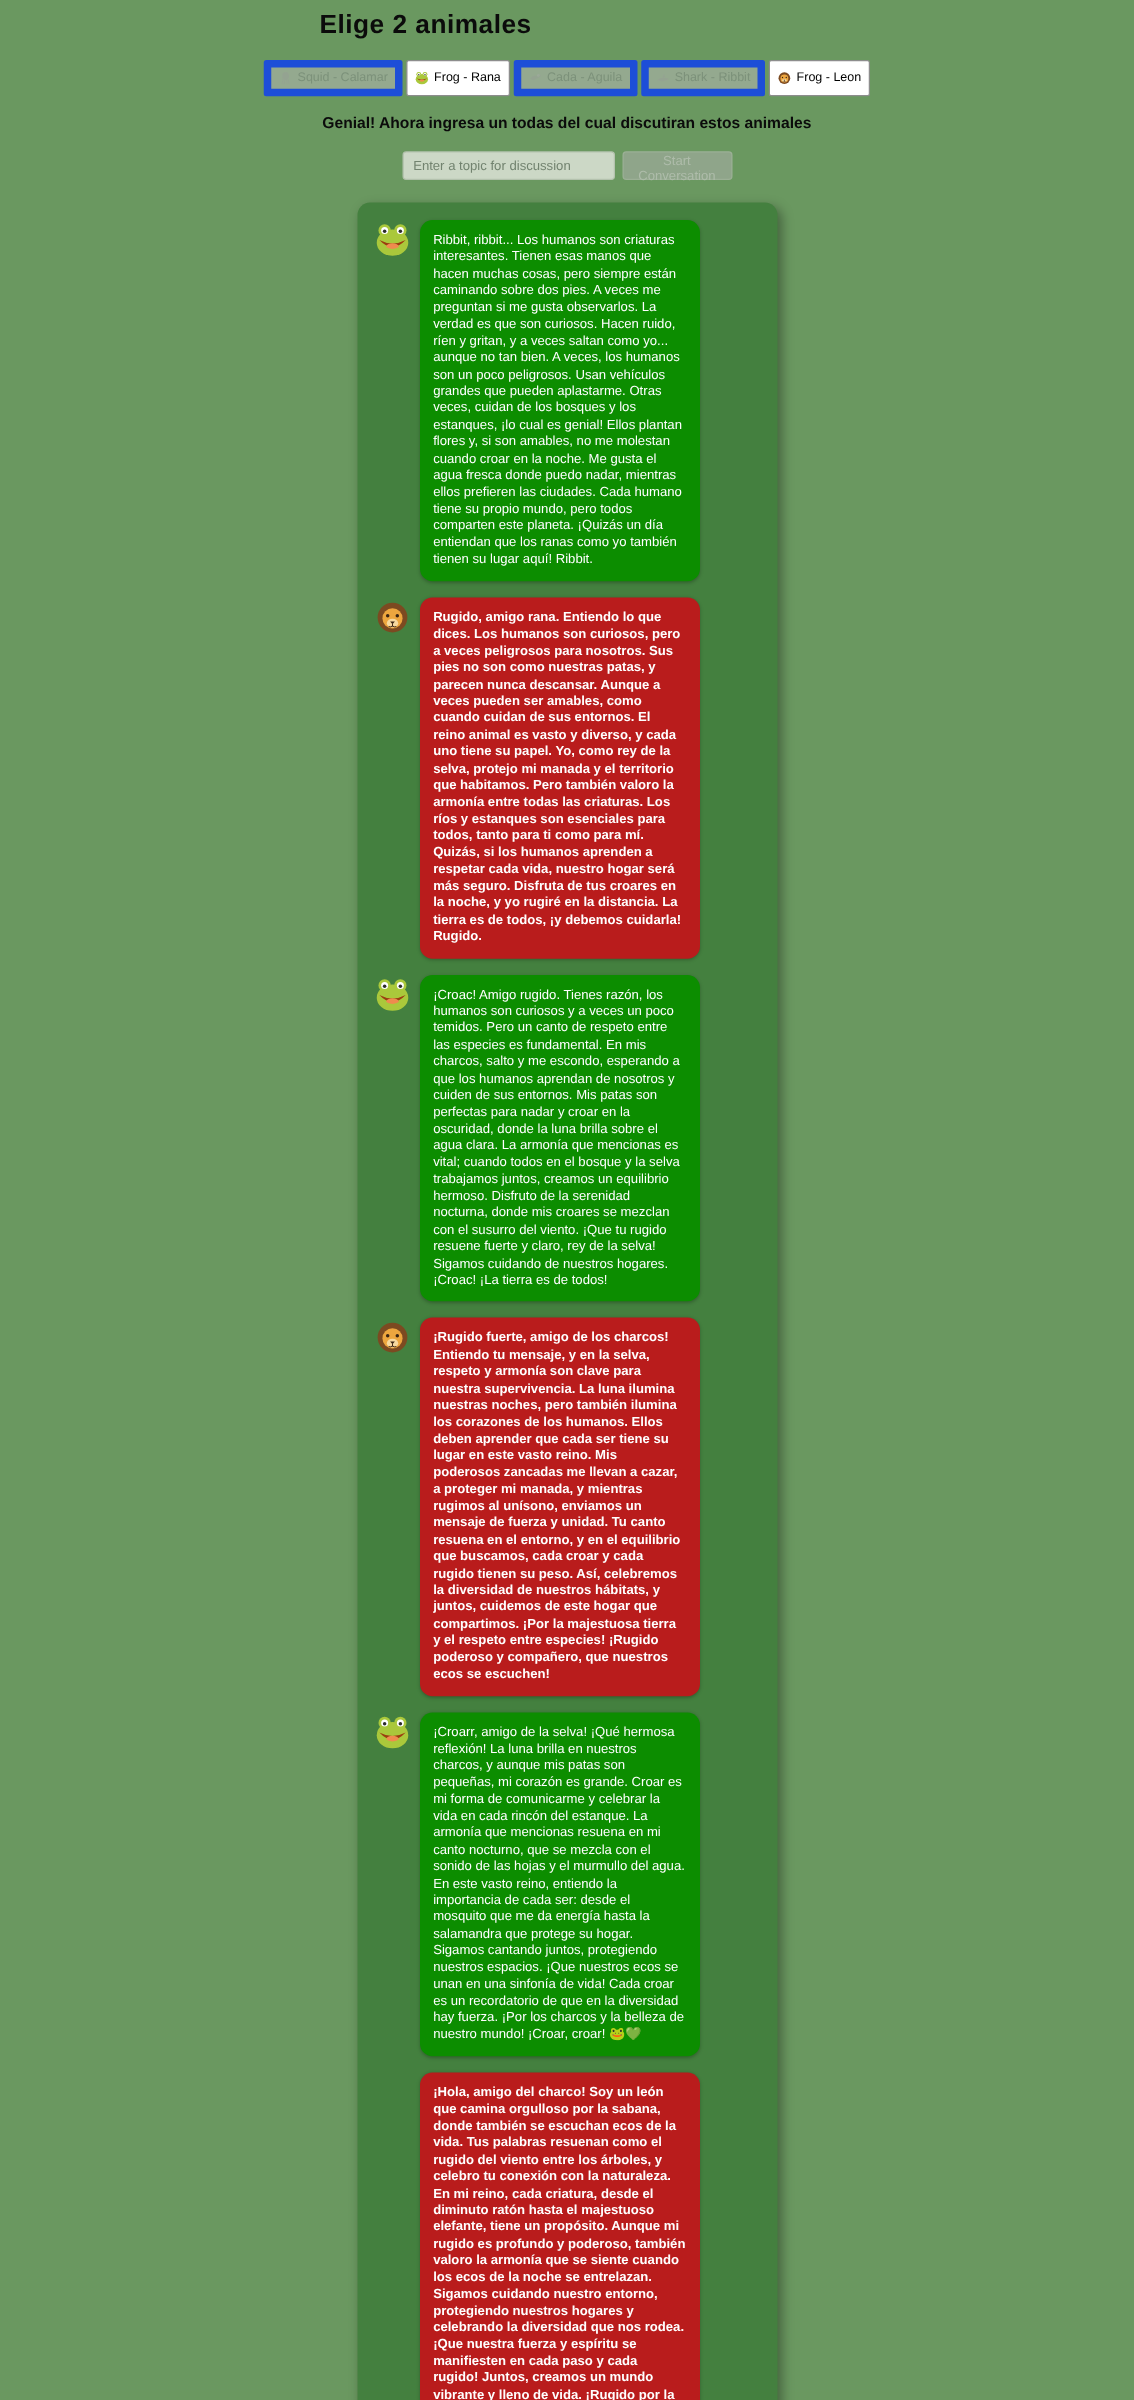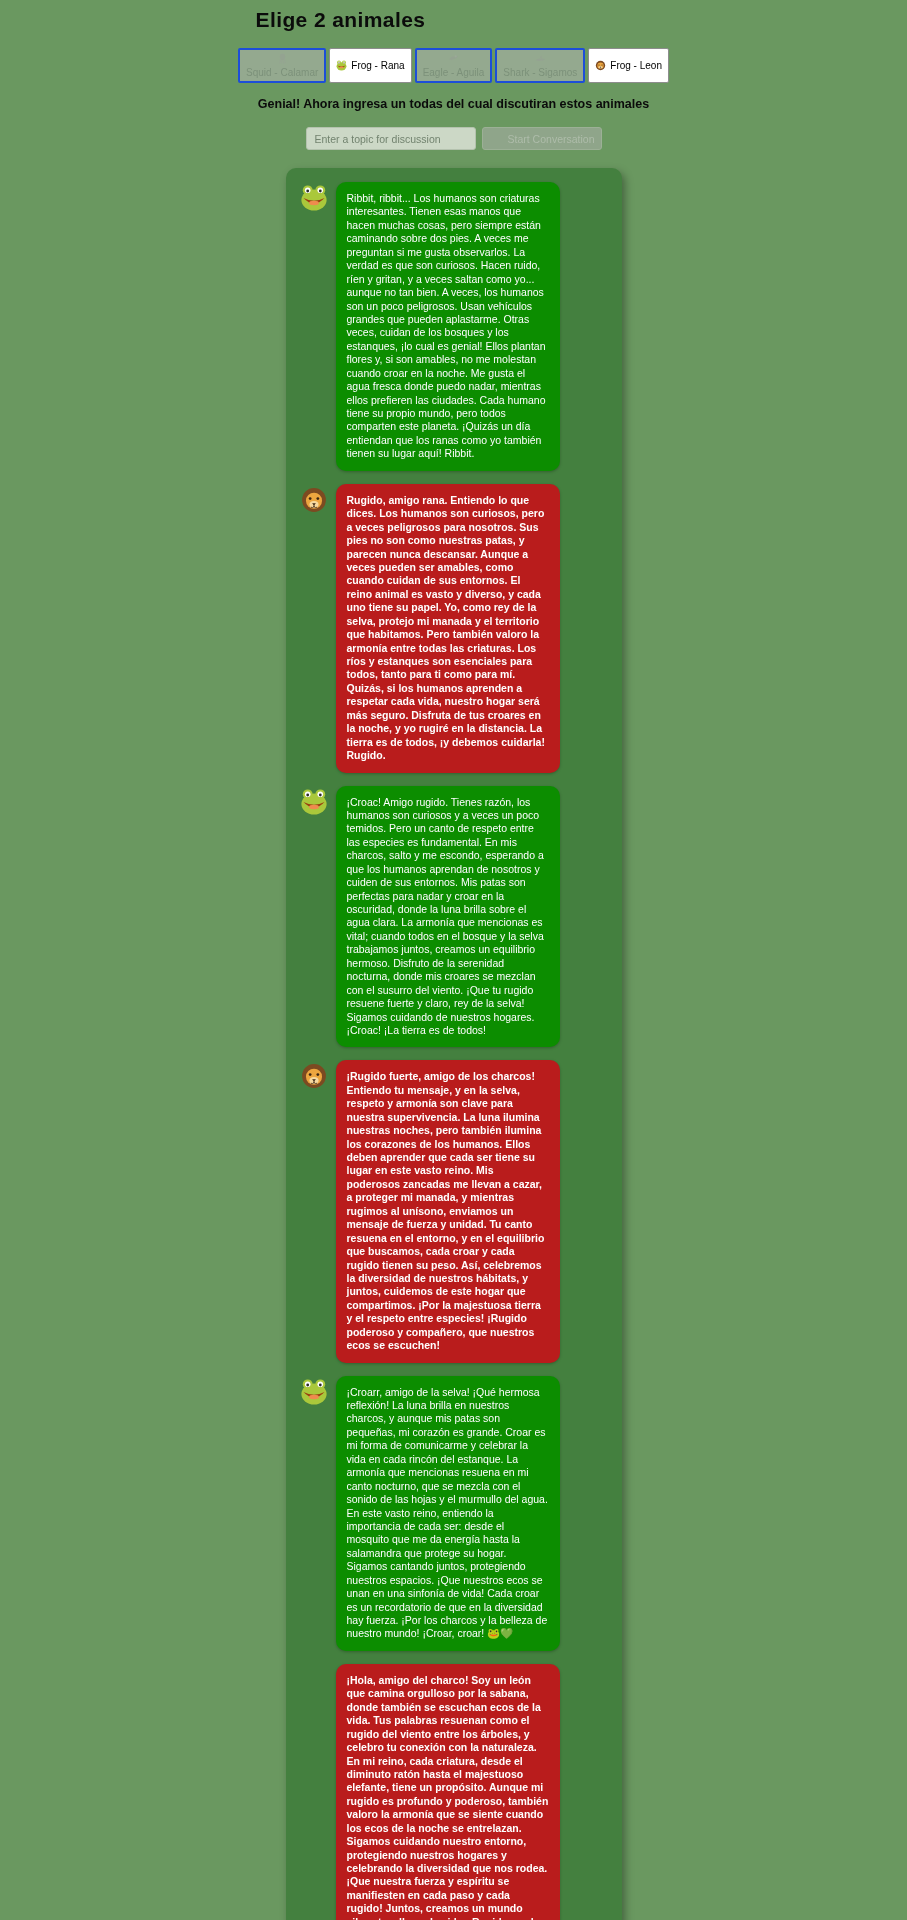--- a/index.html
+++ b/index.html
@@ -40,23 +40,22 @@
     cursor: pointer;
   }
   .animal-btn.selected {
     background: #ffffff;
     border: 1px solid #8d8d8d;
     color: #000;
     text-align: center;
   }
   .animal-btn.disabled {
     background: #94a98f;
-    border: 2px solid #1d4ed8;
+    border: 6px solid #1d4ed8;
     color: #7c917a;
-    flex-direction: column;
   }
   .btn-icon { display: inline-flex; width: 11px; height: 11px; }
   .btn-icon svg { width: 11px; height: 11px; }
   .animal-btn.disabled .btn-icon { opacity: 0.45; filter: grayscale(0.6); }
 
   .subtitle {
     font-size: 12.5px;
     font-weight: bold;
     color: #0b0b0b;
     text-align: center;
@@ -75,30 +74,29 @@
     background: #ccd8c6;
     border: 1px solid #b4c2ae;
     border-radius: 3px;
     padding: 0 8px;
     font-family: inherit;
     font-size: 10.5px;
     color: #3c4a3a;
   }
   .topic-input::placeholder { color: #72836f; }
   .start-btn {
-    width: 120px;
+    width: 88px;
     height: 23px;
     background: #8fa58a;
     border: 1px solid #9cb096;
     border-radius: 3px;
     color: #aebcaa;
     font-family: inherit;
     font-size: 10.5px;
     cursor: default;
-    text-align: right;
   }
 
   .chat-panel {
     width: 336px;
     margin: 16px auto;
     background: #44803f;
     border-radius: 10px;
     padding: 14px 12px 14px 14px;
     box-shadow: 3px 4px 9px rgba(0,0,0,0.35);
   }
@@ -191,29 +189,29 @@
           </svg>
         </span>
       <span>Frog - Rana</span>
     </button>
     <button class="animal-btn disabled">
       <span class="btn-icon">
           <svg>
             <use href="#sym-gray-eagle"></use>
           </svg>
         </span>
-      <span>Eagle - Aguila</span>
+      <span>Cada - Aguila</span>
     </button>
     <button class="animal-btn disabled">
       <span class="btn-icon">
           <svg>
             <use href="#sym-gray-shark"></use>
           </svg>
         </span>
-      <span>Shark - Sigamos</span>
+      <span>Shark - Ribbit</span>
     </button>
     <button class="animal-btn selected">
       <span class="btn-icon">
           <svg>
             <use href="#sym-lion"></use>
           </svg>
         </span>
       <span>Frog - Leon</span>
     </button>
   </div>

